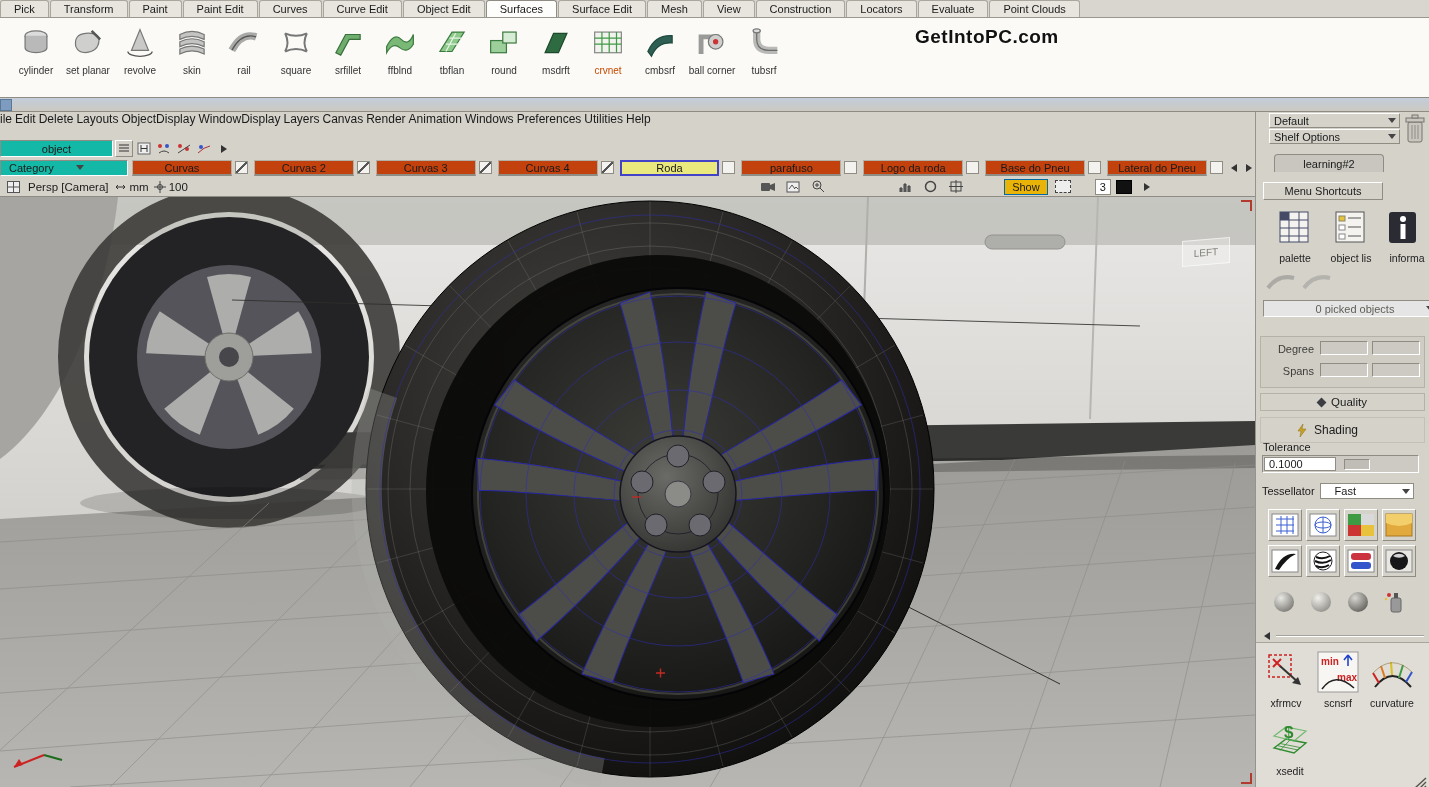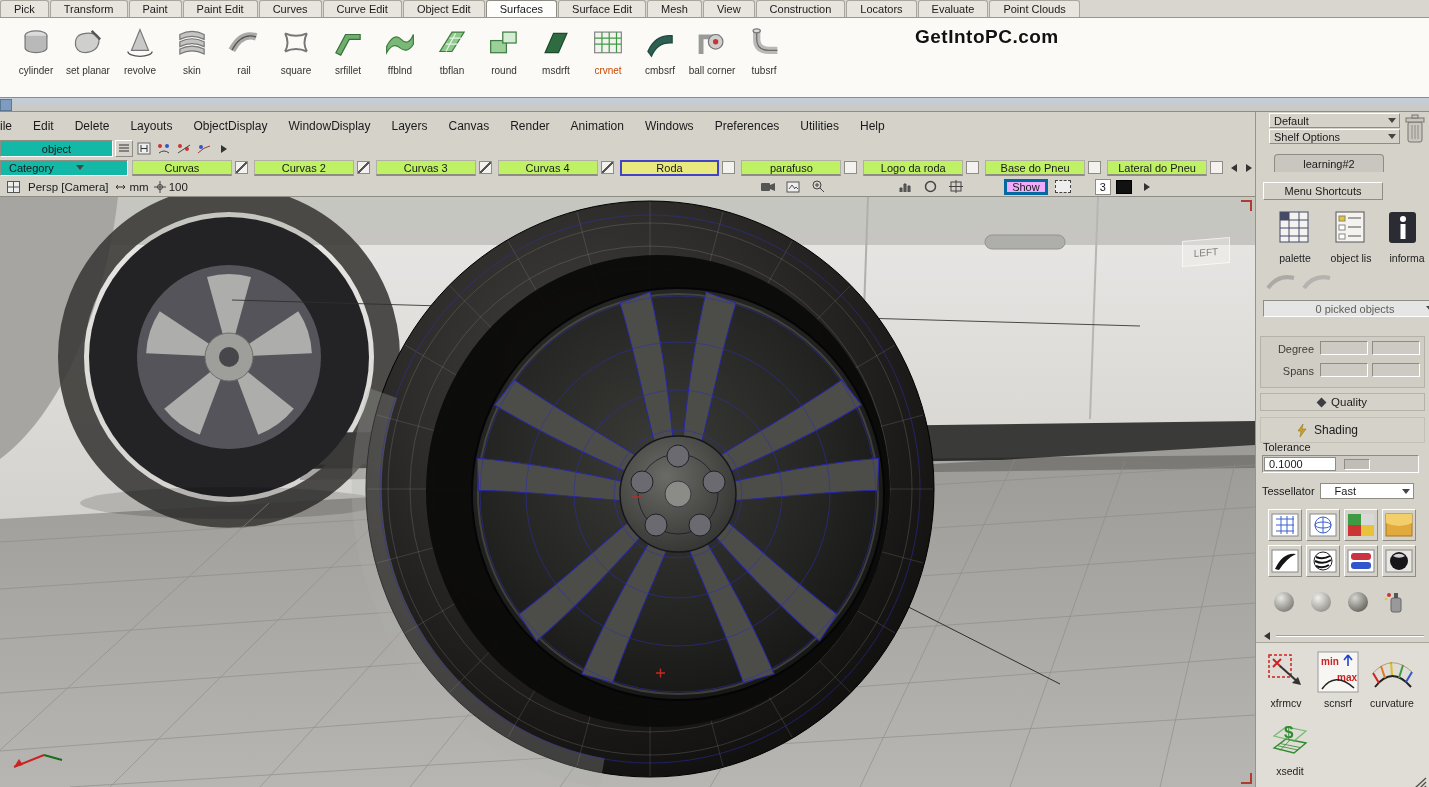--- a/index.html
+++ b/index.html
@@ -16,44 +16,44 @@
   #shelf{left:0;top:18px;width:1429px;height:80px;background:#fbfaf7;border-bottom:1px solid #8f8c84;display:flex;padding:5px 0 0 10px}
   .tool{width:52px;display:flex;flex-direction:column;align-items:center;font-size:10px;color:#333}
   .tool .ticon{width:38px;height:40px;display:flex;align-items:center;justify-content:center}
   .tool .tlabel{margin-top:2px;white-space:nowrap}
   .tool.hl .tlabel{color:#c84a00}
   #watermark{left:915px;top:26px;font-size:19px;font-weight:bold;color:#111;letter-spacing:.5px}
   
   #titlestrip{left:0;top:98px;width:1429px;height:14px;background:linear-gradient(to bottom,#c3cdda,#ccc9c2);border-bottom:1px solid #8f8c84}
   #titlestrip .bluechip{position:absolute;left:0;top:1px;width:12px;height:12px;background:#7e9cc0;border:1px solid #5a7896}
   
-  #menurow{left:0;top:112px;width:1255px;height:27px;display:flex;align-items:center;gap:21px;font-size:12px;padding-left:0}
+  #menurow{left:0;top:112px;width:1255px;height:27px;display:flex;align-items:flex-start;gap:3px;font-size:12px;padding-left:0}
   #menurow span{cursor:default;white-space:nowrap}
   
   #promptrow{left:0;top:139px;width:1255px;height:19px;display:flex;align-items:center;gap:2px}
   #promptmode{width:113px;height:17px;font-size:11px;display:flex;align-items:center;justify-content:center}
   #promptfield{flex:1;height:17px;font-size:11px;display:flex;align-items:center;padding-left:5px;color:#222;white-space:nowrap;overflow:hidden}
   .pbtn{width:18px;height:17px;display:flex;align-items:center;justify-content:center}
   
   #layerrow{left:0;top:158px;width:1255px;height:19px;display:flex;align-items:center;gap:2px;background:#d5d2ca}
   #categorybox{width:128px;height:16px;font-size:11px;display:flex;align-items:center;padding-left:8px;gap:22px}
   .layeritem{flex:1;display:flex;align-items:center;gap:3px;padding:0 2px;min-width:0}
-  .llabel{flex:1;text-align:center;font-size:11px;background:#bef264;border:1px solid #b2afa7;border-bottom:2px solid #8f8c84;height:16px;line-height:14px;white-space:nowrap;overflow:hidden;cursor:default}
+  .llabel{flex:1;text-align:center;font-size:11px;background:#c2410c;border:1px solid #b2afa7;border-bottom:2px solid #8f8c84;height:16px;line-height:14px;white-space:nowrap;overflow:hidden;cursor:default}
   .llabel.sel{background:#e9e97d;border:2px solid #4343c8;line-height:12px}
   .lbox{width:13px;height:13px;background:#f4f2ee;border:1px solid #8f8c84;flex:none}
   .lbox.slash{background:linear-gradient(135deg,#f4f2ee 45%,#555 45%,#555 55%,#f4f2ee 55%)}
   .arrbtn{width:13px;height:15px;display:flex;align-items:center;justify-content:center}
   .tri-l{width:0;height:0;border-top:4px solid transparent;border-bottom:4px solid transparent;border-right:6px solid #333}
   .tri-r{width:0;height:0;border-top:4px solid transparent;border-bottom:4px solid transparent;border-left:6px solid #333}
   .tri-d{width:0;height:0;border-left:4px solid transparent;border-right:4px solid transparent;border-top:5px solid #444}
   
   #viewheader{left:0;top:177px;width:1255px;height:20px;background:#d5d2ca;border-bottom:1px solid #8f8c84;display:flex;align-items:center;font-size:11.5px;gap:5px;padding:0 3px}
   .vhchip{display:flex;align-items:center;gap:3px;white-space:nowrap}
   .vbtn{width:20px;height:16px;display:flex;align-items:center;justify-content:center}
-  #showbtn{width:44px;height:16px;font-size:11px;display:flex;align-items:center;justify-content:center;background:#f0abfc;border:3px solid #0369a1}
+  #showbtn{width:44px;height:16px;font-size:11px;display:flex;align-items:center;justify-content:center;background:#eab308;border:1px solid #0369a1}
   #viewcount{width:16px;height:16px;font-size:11px;display:flex;align-items:center;justify-content:center;background:#fff;border:1px solid #8f8c84}
   #blackbox{width:16px;height:14px;background:#111;border:1px solid #000}
   .marquee{width:16px;height:13px;border:1px dashed #444;background:#eee}
   
   #viewport{left:0;top:197px;width:1255px;height:590px;background:#b5b4b0;overflow:hidden}
   #viewport svg{position:absolute;left:0;top:0}
   #leftlabel{position:absolute;left:1182px;top:42px;width:48px;height:26px;background:rgba(246,246,244,.35);border:1px solid rgba(255,255,255,.6);color:#85857f;font-size:10px;display:flex;align-items:center;justify-content:center;transform:skewY(-5deg)}
   .redcorner{position:absolute;width:11px;height:11px}
   .rc-t{right:3px;top:3px;border-top:2px solid #b23a2e;border-right:2px solid #b23a2e}
   .rc-b{right:3px;bottom:3px;border-bottom:2px solid #b23a2e;border-right:2px solid #b23a2e}

